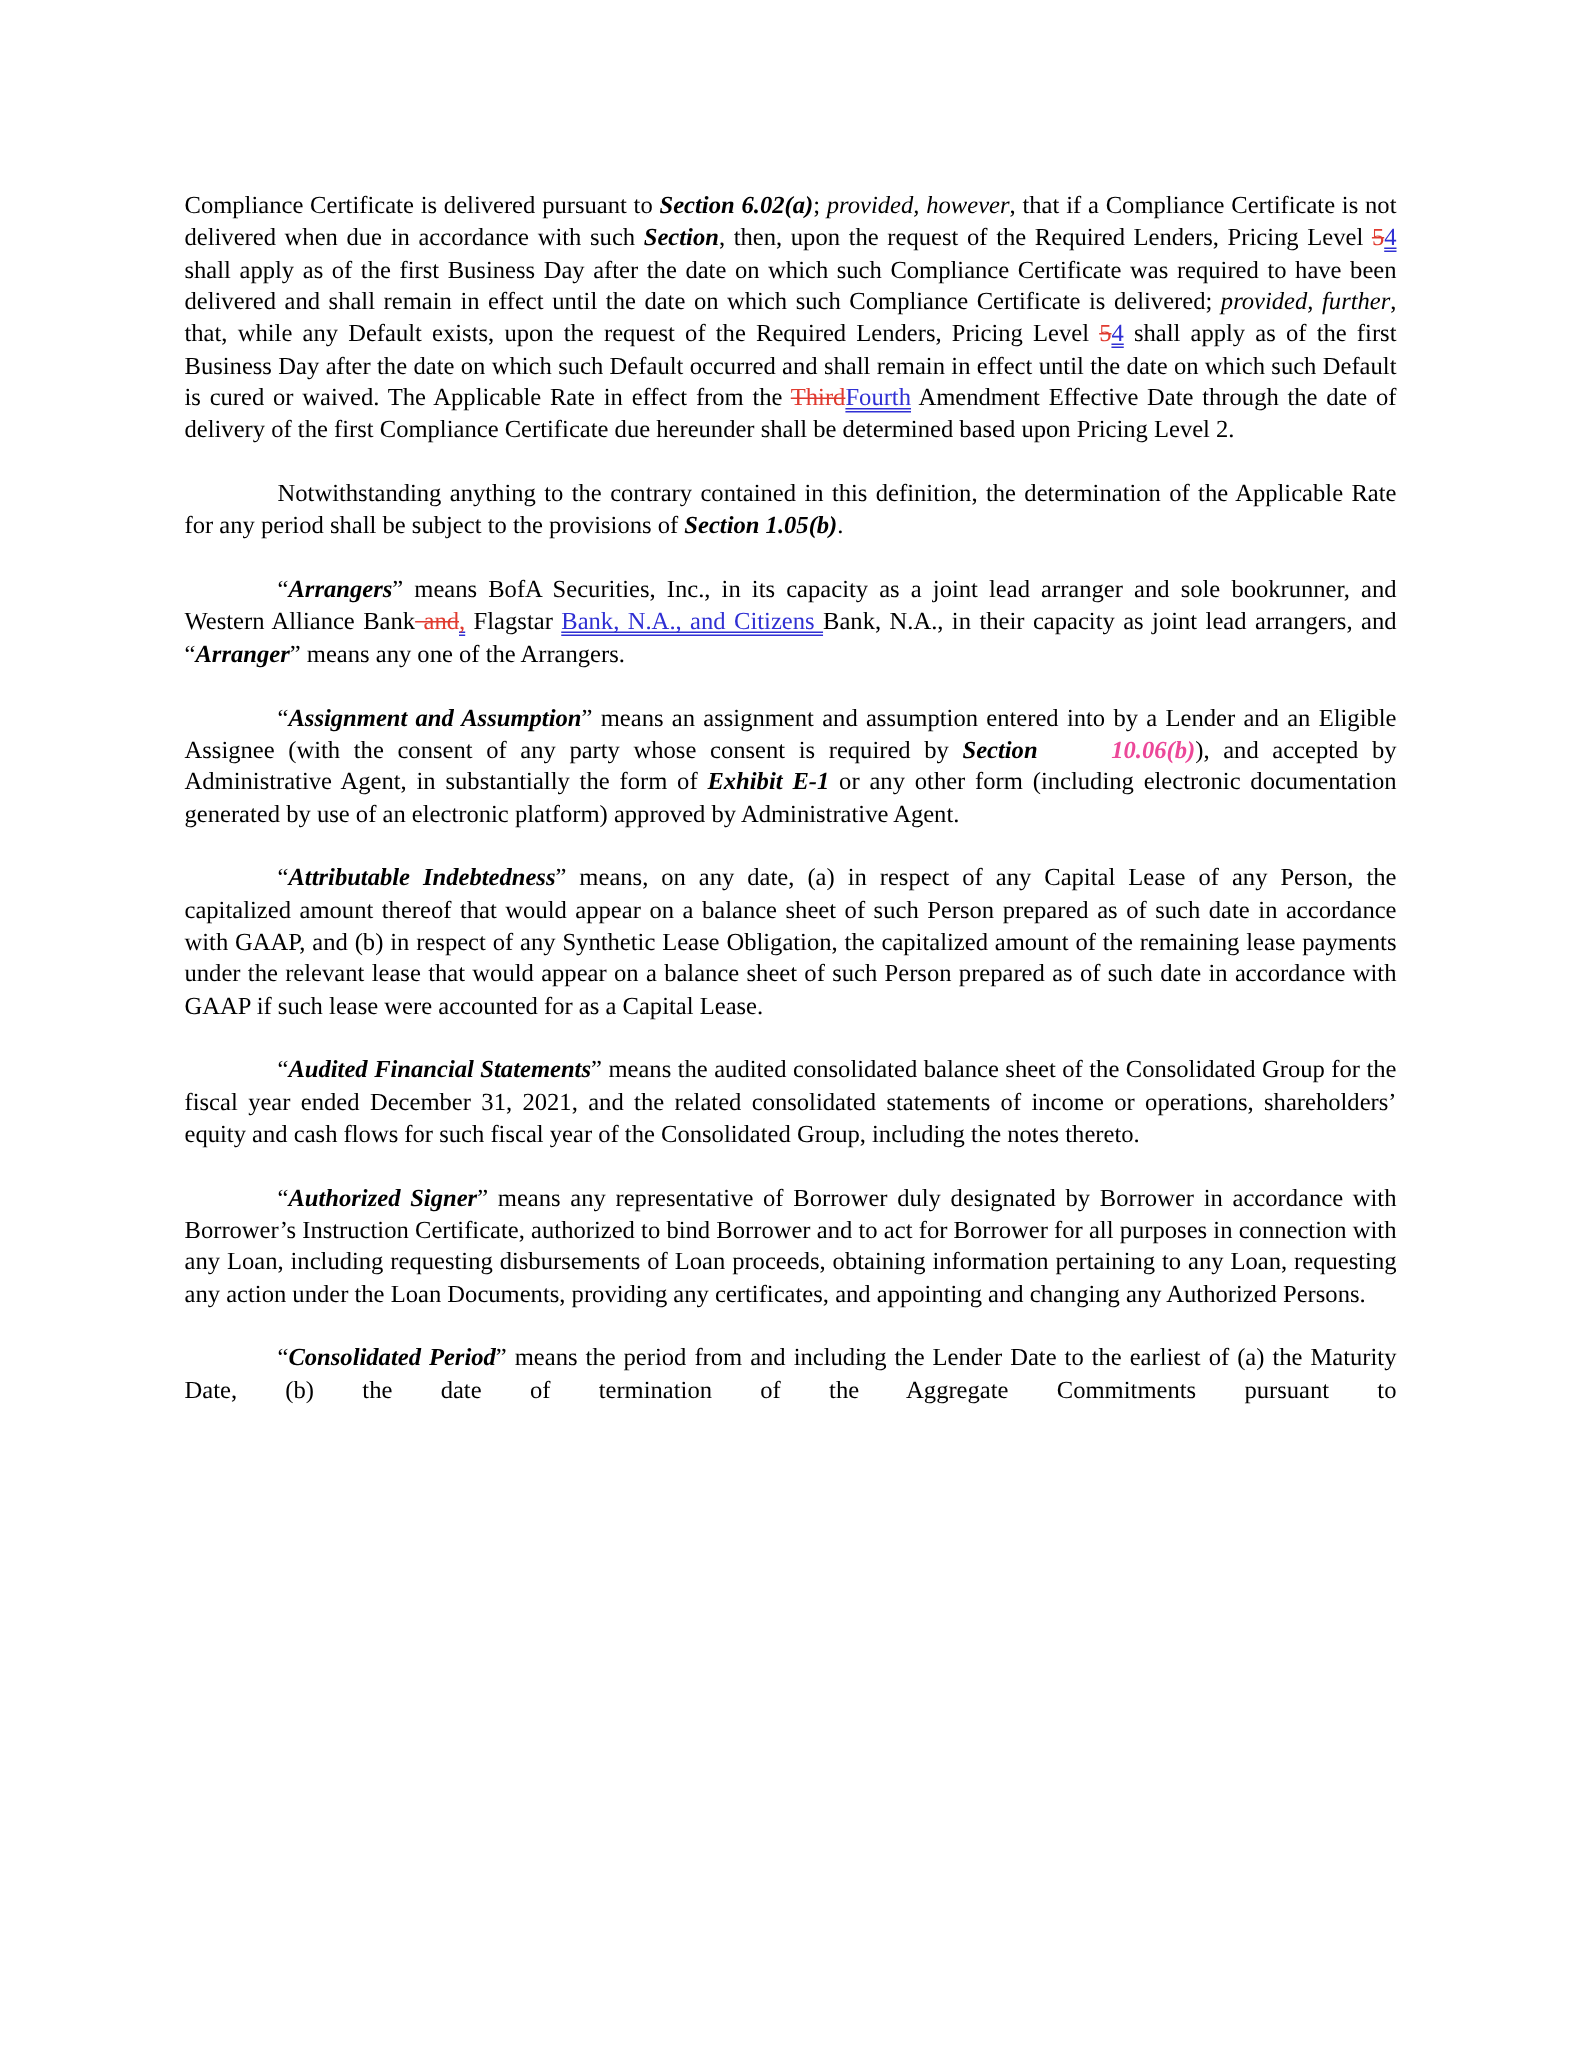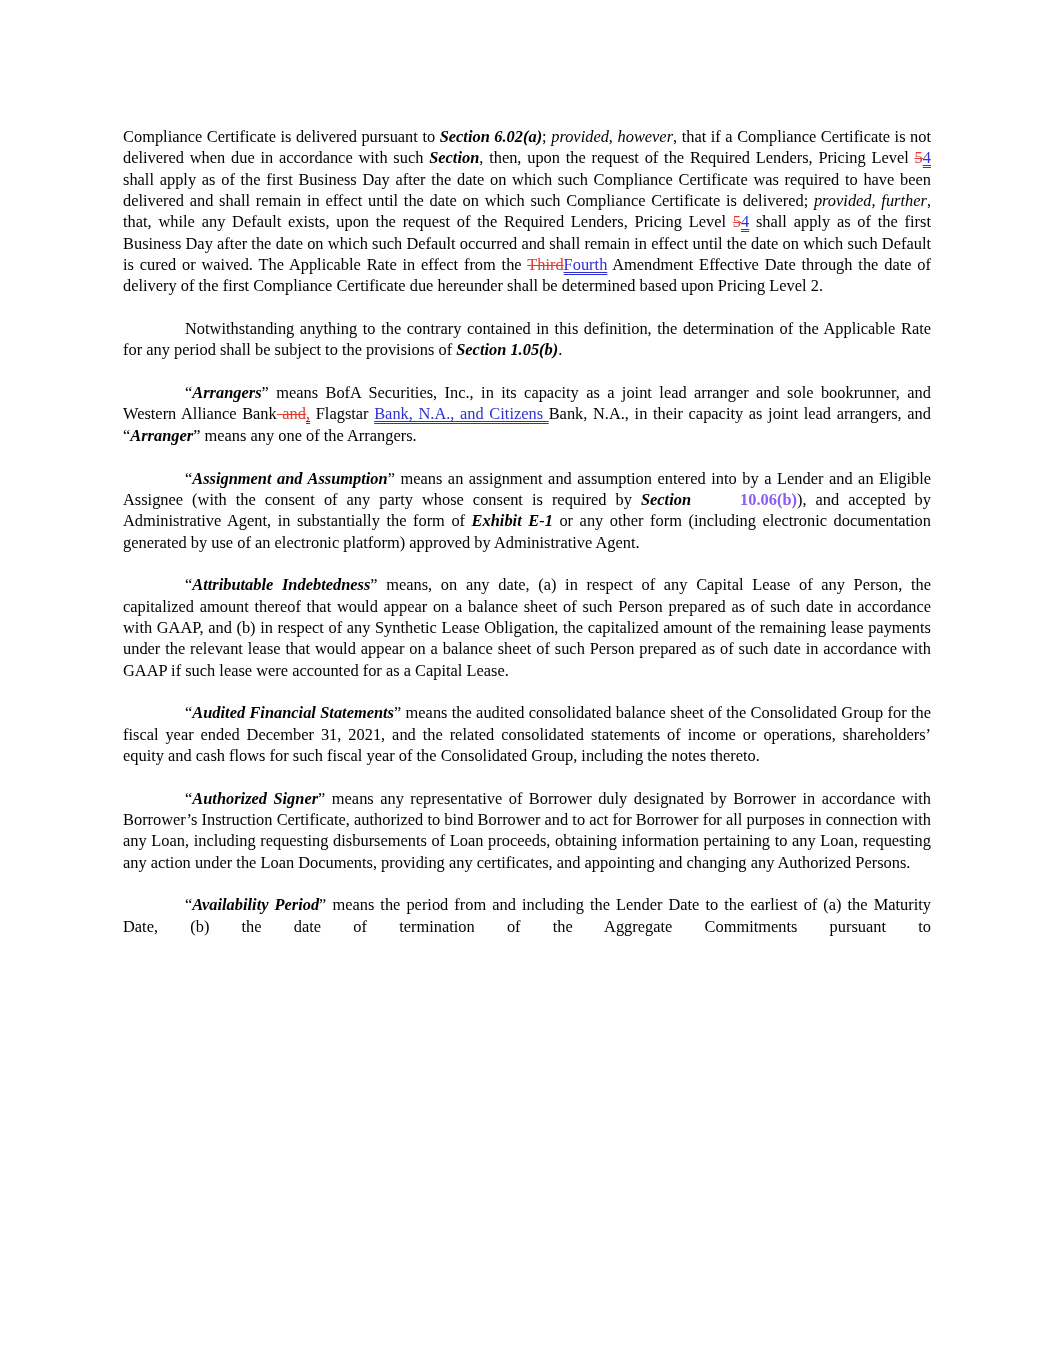--- a/index.html
+++ b/index.html
@@ -19,21 +19,21 @@
     width: 808px;
     font-size: 16.4px;
     line-height: 21.35px;
     text-align: justify;
   }
   .para { margin: 0 0 21.35px 0; }
   .para.indent { text-indent: 62px; }
   .para.cutoff { text-align-last: justify; }
   .bi  { font-weight: bold; font-style: italic; }
   .i   { font-style: italic; }
-  .pbi { font-weight: bold; color: #8b5cf6; margin-left: 40px; }
+  .pbi { font-weight: bold; font-style: italic; color: #ec4899; margin-left: 40px; }
   .del {
     color: #e03a2f;
     text-decoration: line-through;
     text-decoration-color: #e03a2f;
     text-decoration-thickness: 1px;
   }
   .ins {
     color: #2f2fd3;
     text-decoration: underline;
     text-decoration-style: double;
@@ -69,19 +69,19 @@
 
 <div class="page">
   <div class="content">
       <p class="para"><span>Compliance Certificate is delivered pursuant to </span><span class="bi">Section 6.02(a)</span><span>; </span><span class="i">provided, however</span><span>, that if a Compliance Certificate is not delivered when due in accordance with such </span><span class="bi">Section</span><span>, then, upon the request of the Required Lenders, Pricing Level </span><span class="del">5</span><span class="ins">4</span><span> shall apply as of the first Business Day after the date on which such Compliance Certificate was required to have been delivered and shall remain in effect until the date on which such Compliance Certificate is delivered; </span><span class="i">provided, further</span><span>, that, while any Default exists, upon the request of the Required Lenders, Pricing Level </span><span class="del">5</span><span class="ins">4</span><span> shall apply as of the first Business Day after the date on which such Default occurred and shall remain in effect until the date on which such Default is cured or waived. The Applicable Rate in effect from the </span><span class="del">Third</span><span class="ins">Fourth</span><span> Amendment Effective Date through the date of delivery of the first Compliance Certificate due hereunder shall be determined based upon Pricing Level 2.</span></p>
       <p class="para indent"><span>Notwithstanding anything to the contrary contained in this definition, the determination of the Applicable Rate for any period shall be subject to the provisions of </span><span class="bi">Section 1.05(b)</span><span>.</span></p>
       <p class="para indent"><span>“</span><span class="bi">Arrangers</span><span>” means BofA Securities, Inc., in its capacity as a joint lead arranger and sole bookrunner, and Western Alliance Bank</span><span class="del">&nbsp;and</span><span class="insr">,</span><span> Flagstar </span><span class="ins">Bank, N.A., and Citizens&nbsp;</span><span>Bank, N.A., in their capacity as joint lead arrangers, and “</span><span class="bi">Arranger</span><span>” means any one of the Arrangers.</span></p>
       <p class="para indent"><span>“</span><span class="bi">Assignment and Assumption</span><span>” means an assignment and assumption entered into by a Lender and an Eligible Assignee (with the consent of any party whose consent is required by </span><span class="bi">Section </span><span class="pbi">10.06(b)</span><span>), and accepted by Administrative Agent, in substantially the form of </span><span class="bi">Exhibit E-1</span><span> or any other form (including electronic documentation generated by use of an electronic platform) approved by Administrative Agent.</span></p>
       <p class="para indent"><span>“</span><span class="bi">Attributable Indebtedness</span><span>” means, on any date, (a) in respect of any Capital Lease of any Person, the capitalized amount thereof that would appear on a balance sheet of such Person prepared as of such date in accordance with GAAP, and (b) in respect of any Synthetic Lease Obligation, the capitalized amount of the remaining lease payments under the relevant lease that would appear on a balance sheet of such Person prepared as of such date in accordance with GAAP if such lease were accounted for as a Capital Lease.</span></p>
       <p class="para indent"><span>“</span><span class="bi">Audited Financial Statements</span><span>” means the audited consolidated balance sheet of the Consolidated Group for the fiscal year ended December 31, 2021, and the related consolidated statements of income or operations, shareholders’ equity and cash flows for such fiscal year of the Consolidated Group, including the notes thereto.</span></p>
       <p class="para indent"><span>“</span><span class="bi">Authorized Signer</span><span>” means any representative of Borrower duly designated by Borrower in accordance with Borrower’s Instruction Certificate, authorized to bind Borrower and to act for Borrower for all purposes in connection with any Loan, including requesting disbursements of Loan proceeds, obtaining information pertaining to any Loan, requesting any action under the Loan Documents, providing any certificates, and appointing and changing any Authorized Persons.</span></p>
-      <p class="para indent cutoff"><span>“</span><span class="bi">Availability Period</span><span>” means the period from and including the Lender Date to the earliest of (a) the Maturity Date, (b) the date of termination of the Aggregate Commitments pursuant to</span></p>
+      <p class="para indent cutoff"><span>“</span><span class="bi">Consolidated Period</span><span>” means the period from and including the Lender Date to the earliest of (a) the Maturity Date, (b) the date of termination of the Aggregate Commitments pursuant to</span></p>
     </div>
 
   <div class="footer-left"><span>4863-0448-0437 v.</span><span class="del">1</span><span class="ins">7</span></div>
 
   <div class="page-number">3</div>
 </div>
 
 </body></html>

